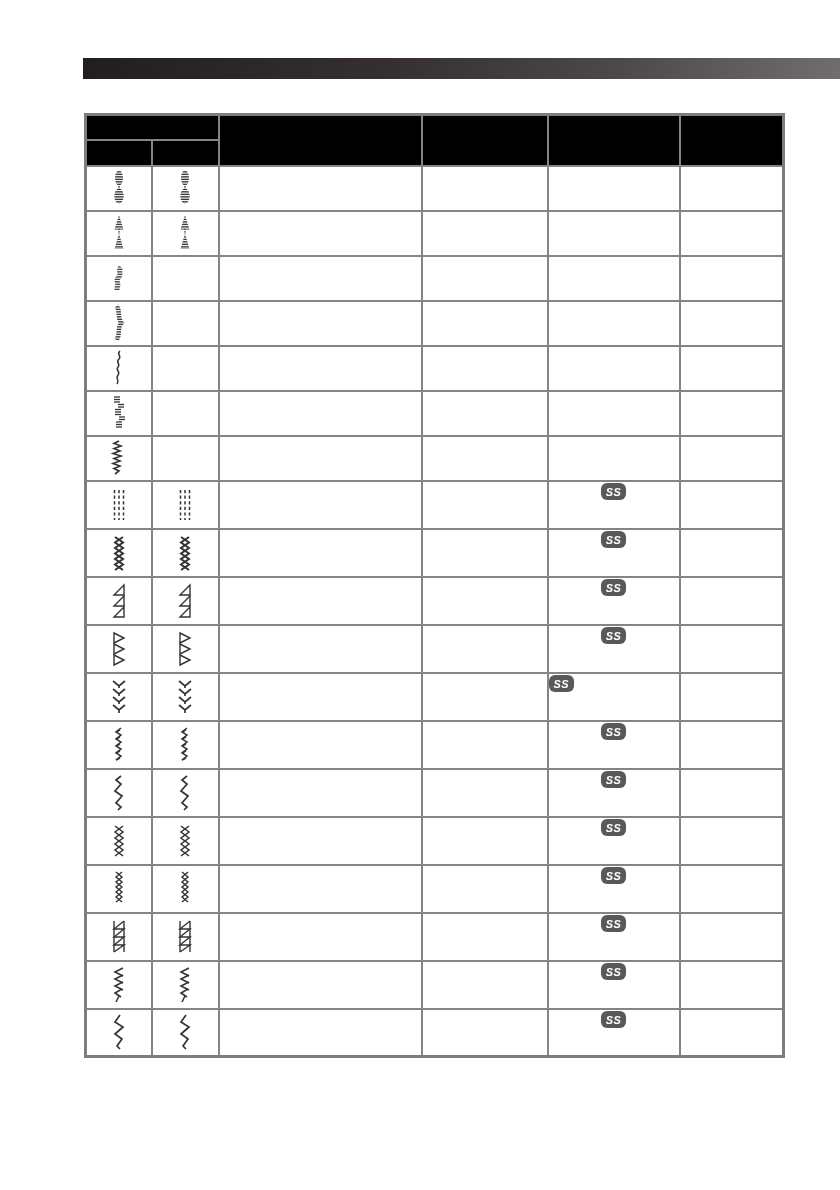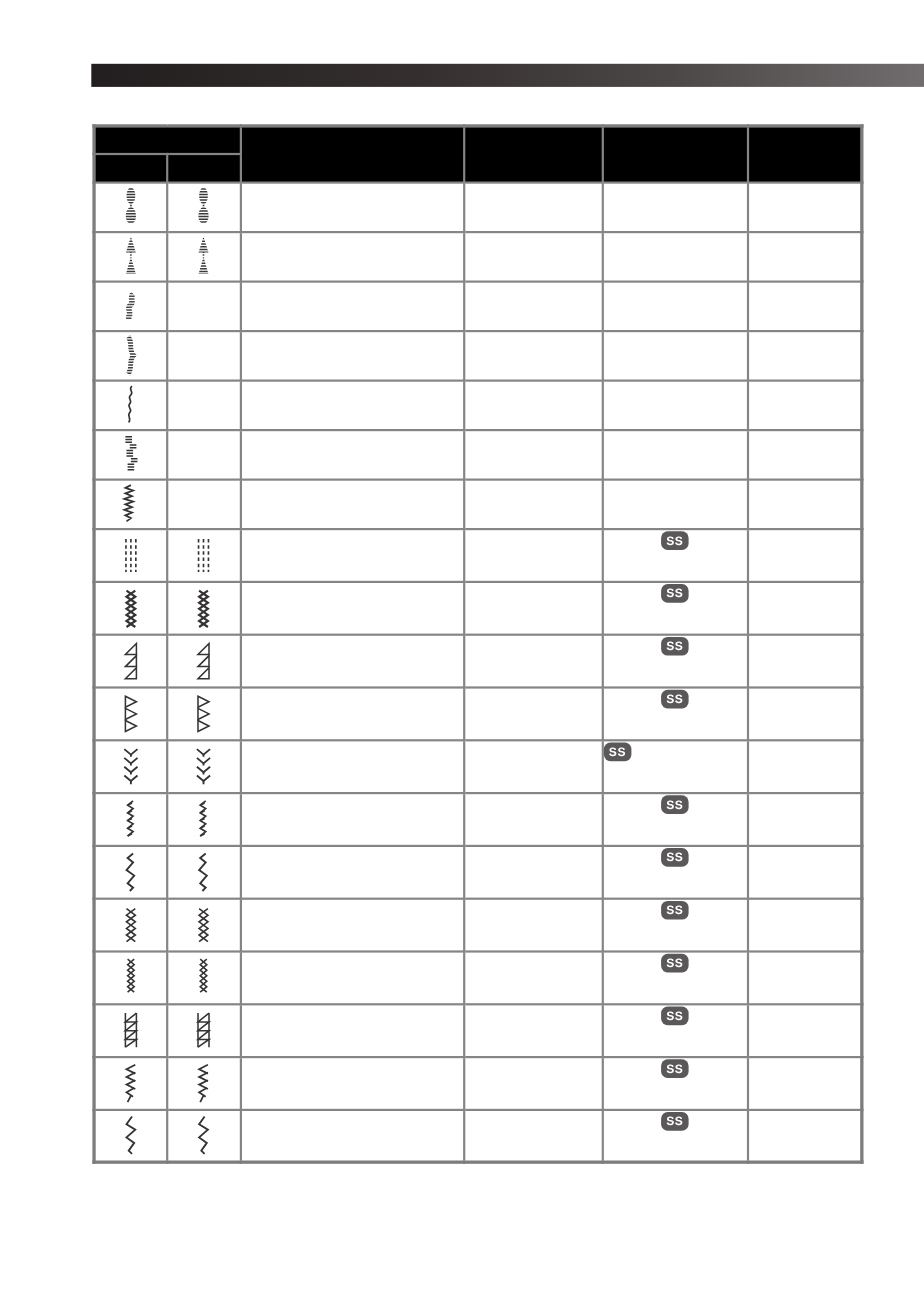--- a/index.html
+++ b/index.html
@@ -1,17 +1,17 @@
 <!DOCTYPE html>
 <html><head>
 <meta charset="utf-8">
 <style>
   html,body{margin:0;padding:0;background:#ffffff;}
   #page{position:relative;width:840px;height:1190px;background:#ffffff;overflow:hidden;
-        font-family:"Liberation Sans", sans-serif;}
+        font-family:"Liberation Sans", sans-serif;font-style:italic;}
   #title-bar{position:absolute;left:83px;top:58px;width:757px;height:21px;
         background:linear-gradient(to right,#221e1f 0%,#35302f 40%,#4c4848 70%,#716d6e 100%);}
   #stitch-table{position:absolute;left:84px;top:113px;border-collapse:collapse;table-layout:fixed;}
   #stitch-table td, #stitch-table th{border:2px solid #858585;padding:0;}
   #stitch-table{border:3px solid #7d7d7d;}
   th.hdr{background:#000000;}
   tr.hdr-top{height:25px;}
   tr.hdr-sub{height:26px;}
   tr.row-s{height:45px;}
   tr.row-t{height:48px;}

